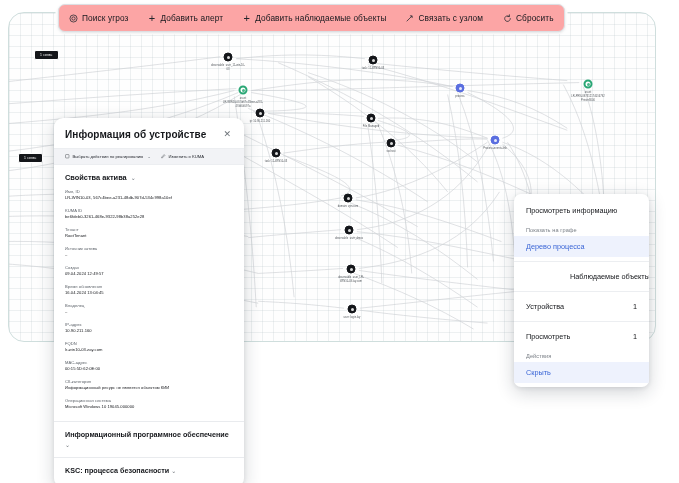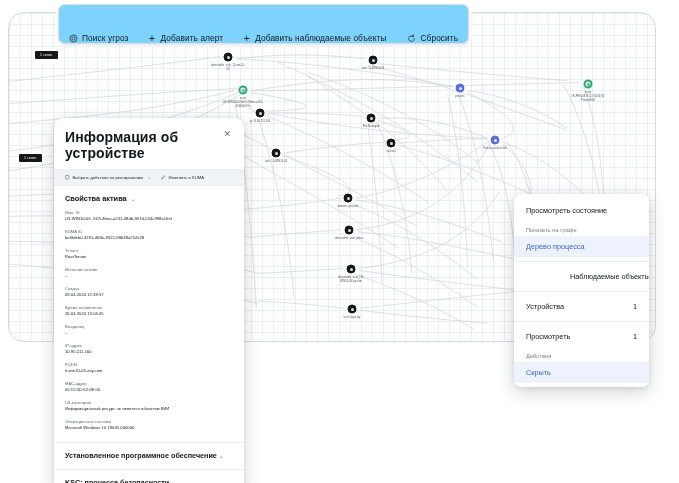--- a/index.html
+++ b/index.html
@@ -44,24 +44,24 @@
     inset: 0;
     width: 100%;
     height: 100%;
   }
 
   
   .toolbar {
     position: absolute;
     left: 58px;
     top: 4px;
-    height: 40px;
+    height: 28px;
     display: flex;
-    align-items: flex-end;
-    background: #7dd3fc;
+    align-items: center;
+    background: #fca5a5;
     border: 1px solid #dcdfe3;
     border-radius: 7px;
     box-shadow: 0 1px 3px rgba(20,28,40,.13), 0 0 0 2.5px #ffffff;
     z-index: 40;
     padding: 0 1px;
     box-sizing: border-box;
   }
   .tb-btn {
     display: flex;
     align-items: center;
@@ -161,21 +161,21 @@
     overflow: hidden;
     box-sizing: border-box;
   }
   .dp-head {
     display: flex;
     align-items: flex-start;
     justify-content: space-between;
     padding: 11px 11px 8px 11px;
   }
   .dp-title {
-    font-size: 14px;
+    font-size: 10px;
     font-weight: 700;
     color: #15171b;
     letter-spacing: .1px;
   }
   .dp-close {
     font-size: 9px;
     color: #6c7278;
     line-height: 1;
     cursor: pointer;
     padding: 1px 2px;
@@ -447,20 +447,29 @@
     <span>Добавить алерт</span>
   </div>
   <div class="tb-sep"></div>
   <div class="tb-btn">
     <span class="tb-ico">
         <span class="plus-glyph">+</span>
       </span>
     <span>Добавить наблюдаемые объекты</span>
   </div>
   <div class="tb-sep"></div>
+  <div class="tb-btn">
+    <span class="tb-ico">
+      <svg width="9" height="9" viewBox="0 0 16 16" fill="none" stroke="currentColor" stroke-width="1.4" stroke-linecap="round">
+        <path d="M3.5 12.5 L12 4"></path>
+          <path d="M9.5 3.3 L12.7 3.3 L12.7 6.5"></path>
+      </svg>
+    </span>
+    <span>Связать с узлом</span>
+  </div>
   <div class="tb-sep"></div>
   <div class="tb-sep"></div>
   <div class="tb-btn">
     <span class="tb-ico">
       <svg width="9" height="9" viewBox="0 0 16 16" fill="none" stroke="currentColor" stroke-width="1.4" stroke-linecap="round">
         <path d="M13 8 A5 5 0 1 1 11 4.2"></path>
           <path d="M11.4 1.4 L11.4 4.5 L8.4 4.5"></path>
       </svg>
     </span>
     <span>Сбросить</span>
@@ -544,35 +553,35 @@
       <div class="v">Информационный ресурс не является объектом КИИ</div>
     </div>
     <div class="fld">
       <div class="k">Операционная система</div>
       <div class="v">Microsoft Windows 10 19045.000000</div>
     </div>
   </div>
 
   <div class="dp-foot-sect">
     <div class="dp-foot-title">
-      <span>Установленное программное обеспечение</span>
+      <span>Информационный программное обеспечение</span>
       <span class="cv">⌄</span>
     </div>
   </div>
   <div class="dp-foot-sect last">
     <div class="dp-foot-title">
       <span>KSC: процесса безопасности</span>
       <span class="cv">⌄</span>
     </div>
   </div>
 </div>
 
 <div class="ctx-menu">
   <div class="ctx-item">
-    <span>Просмотреть состояние</span>
+    <span>Просмотреть информацию</span>
   </div>
   <div class="ctx-group">Показать на графе</div>
   <div class="ctx-item hl">
     <span>Дерево процесса</span>
   </div>
   <div class="ctx-divider"></div>
   <div class="ctx-item sub">
     <span>Наблюдаемые объекты</span>
     <span class="arr">›</span>
   </div>

